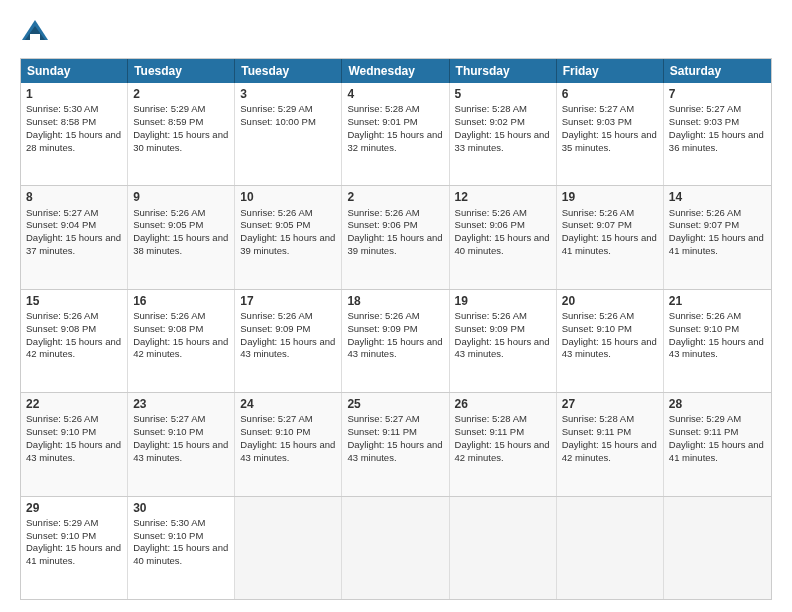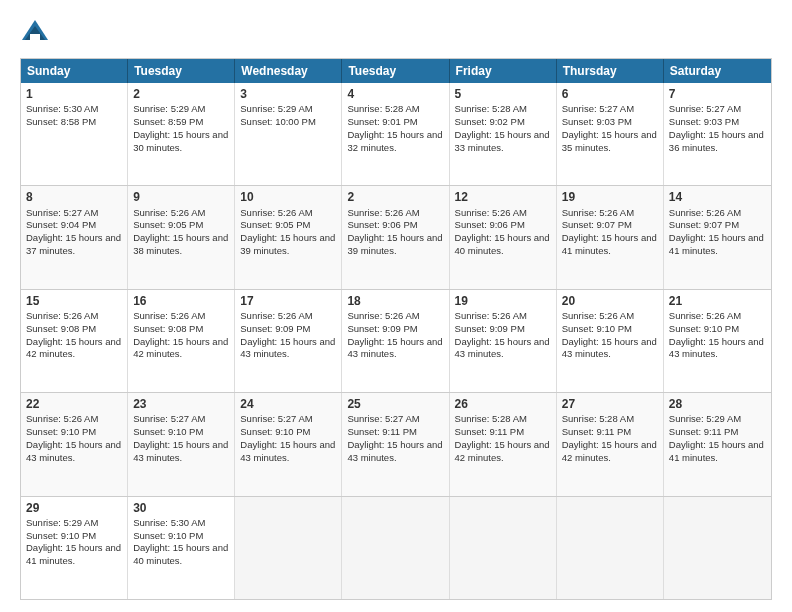--- a/index.html
+++ b/index.html
@@ -130,29 +130,29 @@
     <div class="title-block">
       <div class="month-year"></div>
       <div class="location"></div>
     </div>
   </div>
 
   <div class="calendar">
     <div class="cal-header">
     <div class="cal-header-cell">Sunday</div>
         <div class="cal-header-cell">Tuesday</div>
+        <div class="cal-header-cell">Tuesday</div>
         <div class="cal-header-cell">Wednesday</div>
-        <div class="cal-header-cell">Tuesday</div>
+        <div class="cal-header-cell">Thursday</div>
         <div class="cal-header-cell">Friday</div>
-        <div class="cal-header-cell">Thursday</div>
         <div class="cal-header-cell">Saturday</div>
       </div>
     <div class="cal-body">
     <div class="cal-row">
-          <div class="cal-cell"><span class="day-num">1</span><span>Sunrise: 5:30 AM</span><br><span>Sunset: 8:58 PM</span><br></div>
+          <div class="cal-cell"><span class="day-num">1</span><span>Sunrise: 5:30 AM</span><br><span>Sunset: 8:58 PM</span><br><span>Daylight: 15 hours and 28 minutes.</span></div>
           <div class="cal-cell"><span class="day-num">2</span><span>Sunrise: 5:29 AM</span><br><span>Sunset: 8:59 PM</span><br><span>Daylight: 15 hours and 30 minutes.</span></div>
           <div class="cal-cell"><span class="day-num">3</span><span>Sunrise: 5:29 AM</span><br><span>Sunset: 10:00 PM</span><br></div>
           <div class="cal-cell"><span class="day-num">4</span><span>Sunrise: 5:28 AM</span><br><span>Sunset: 9:01 PM</span><br><span>Daylight: 15 hours and 32 minutes.</span></div>
           <div class="cal-cell"><span class="day-num">5</span><span>Sunrise: 5:28 AM</span><br><span>Sunset: 9:02 PM</span><br><span>Daylight: 15 hours and 33 minutes.</span></div>
           <div class="cal-cell"><span class="day-num">6</span><span>Sunrise: 5:27 AM</span><br><span>Sunset: 9:03 PM</span><br><span>Daylight: 15 hours and 35 minutes.</span></div>
           <div class="cal-cell"><span class="day-num">7</span><span>Sunrise: 5:27 AM</span><br><span>Sunset: 9:03 PM</span><br><span>Daylight: 15 hours and 36 minutes.</span></div>
         </div>
         <div class="cal-row row-alt">
           <div class="cal-cell"><span class="day-num">8</span><span>Sunrise: 5:27 AM</span><br><span>Sunset: 9:04 PM</span><br><span>Daylight: 15 hours and 37 minutes.</span></div>
           <div class="cal-cell"><span class="day-num">9</span><span>Sunrise: 5:26 AM</span><br><span>Sunset: 9:05 PM</span><br><span>Daylight: 15 hours and 38 minutes.</span></div>

